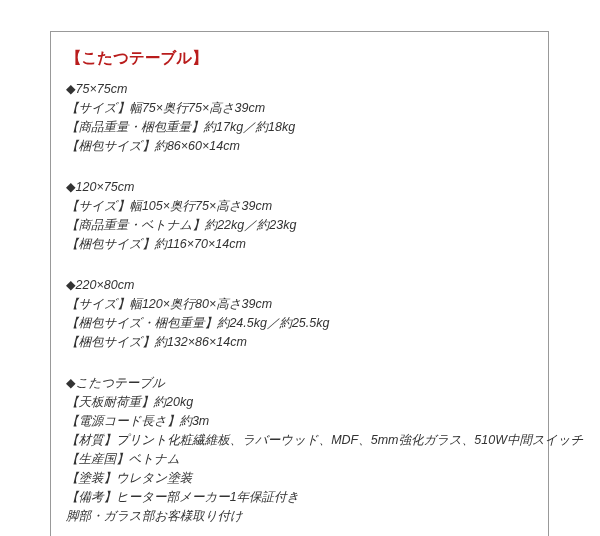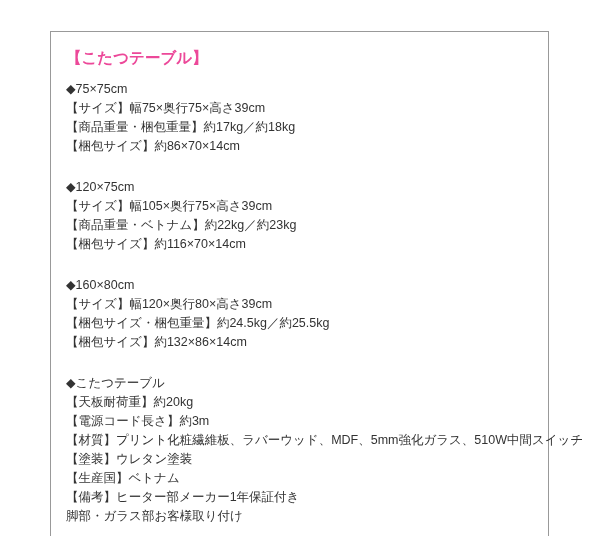--- a/index.html
+++ b/index.html
@@ -21,64 +21,64 @@
     width: 499px;
     min-height: 560px; 
     border: 1px solid #999999;
     background: #ffffff;
     padding: 14px 14px 40px 15px;
   }
   .spec-title {
     font-size: 15.5px;
     font-weight: bold;
     line-height: 24px;
-    color: #ec4899;
+    color: #b91c1c;
     margin-bottom: 10px;
   }
-  .spec-section { margin-top: 22px; }
+  .spec-section { margin-top: 22px; font-style: italic; }
   .spec-section.first { margin-top: 0; }
   .spec-line {
     font-size: 12.5px;
     line-height: 19px;
     white-space: nowrap;
     color: #333333;
   }
 </style>
 </head>
 <body>
 
 <div class="spec-box">
 
   <div class="spec-title">【こたつテーブル】</div>
 
   <div class="spec-section first">
     <p class="spec-line">◆75×75cm</p>
     <p class="spec-line">【サイズ】幅75×奥行75×高さ39cm</p>
     <p class="spec-line">【商品重量・梱包重量】約17kg／約18kg</p>
-    <p class="spec-line">【梱包サイズ】約86×70×14cm</p>
+    <p class="spec-line">【梱包サイズ】約86×60×14cm</p>
   </div>
 
   <div class="spec-section">
     <p class="spec-line">◆120×75cm</p>
     <p class="spec-line">【サイズ】幅105×奥行75×高さ39cm</p>
     <p class="spec-line">【商品重量・ベトナム】約22kg／約23kg</p>
     <p class="spec-line">【梱包サイズ】約116×70×14cm</p>
   </div>
 
   <div class="spec-section">
-    <p class="spec-line">◆160×80cm</p>
+    <p class="spec-line">◆220×80cm</p>
     <p class="spec-line">【サイズ】幅120×奥行80×高さ39cm</p>
     <p class="spec-line">【梱包サイズ・梱包重量】約24.5kg／約25.5kg</p>
     <p class="spec-line">【梱包サイズ】約132×86×14cm</p>
   </div>
 
   <div class="spec-section">
     <p class="spec-line">◆こたつテーブル</p>
     <p class="spec-line">【天板耐荷重】約20kg</p>
     <p class="spec-line">【電源コード長さ】約3m</p>
     <p class="spec-line">【材質】プリント化粧繊維板、ラバーウッド、MDF、5mm強化ガラス、510W中間スイッチ</p>
+    <p class="spec-line">【生産国】ベトナム</p>
     <p class="spec-line">【塗装】ウレタン塗装</p>
-    <p class="spec-line">【生産国】ベトナム</p>
     <p class="spec-line">【備考】ヒーター部メーカー1年保証付き</p>
     <p class="spec-line">脚部・ガラス部お客様取り付け</p>
   </div>
 
 </div>
 
 </body></html>

